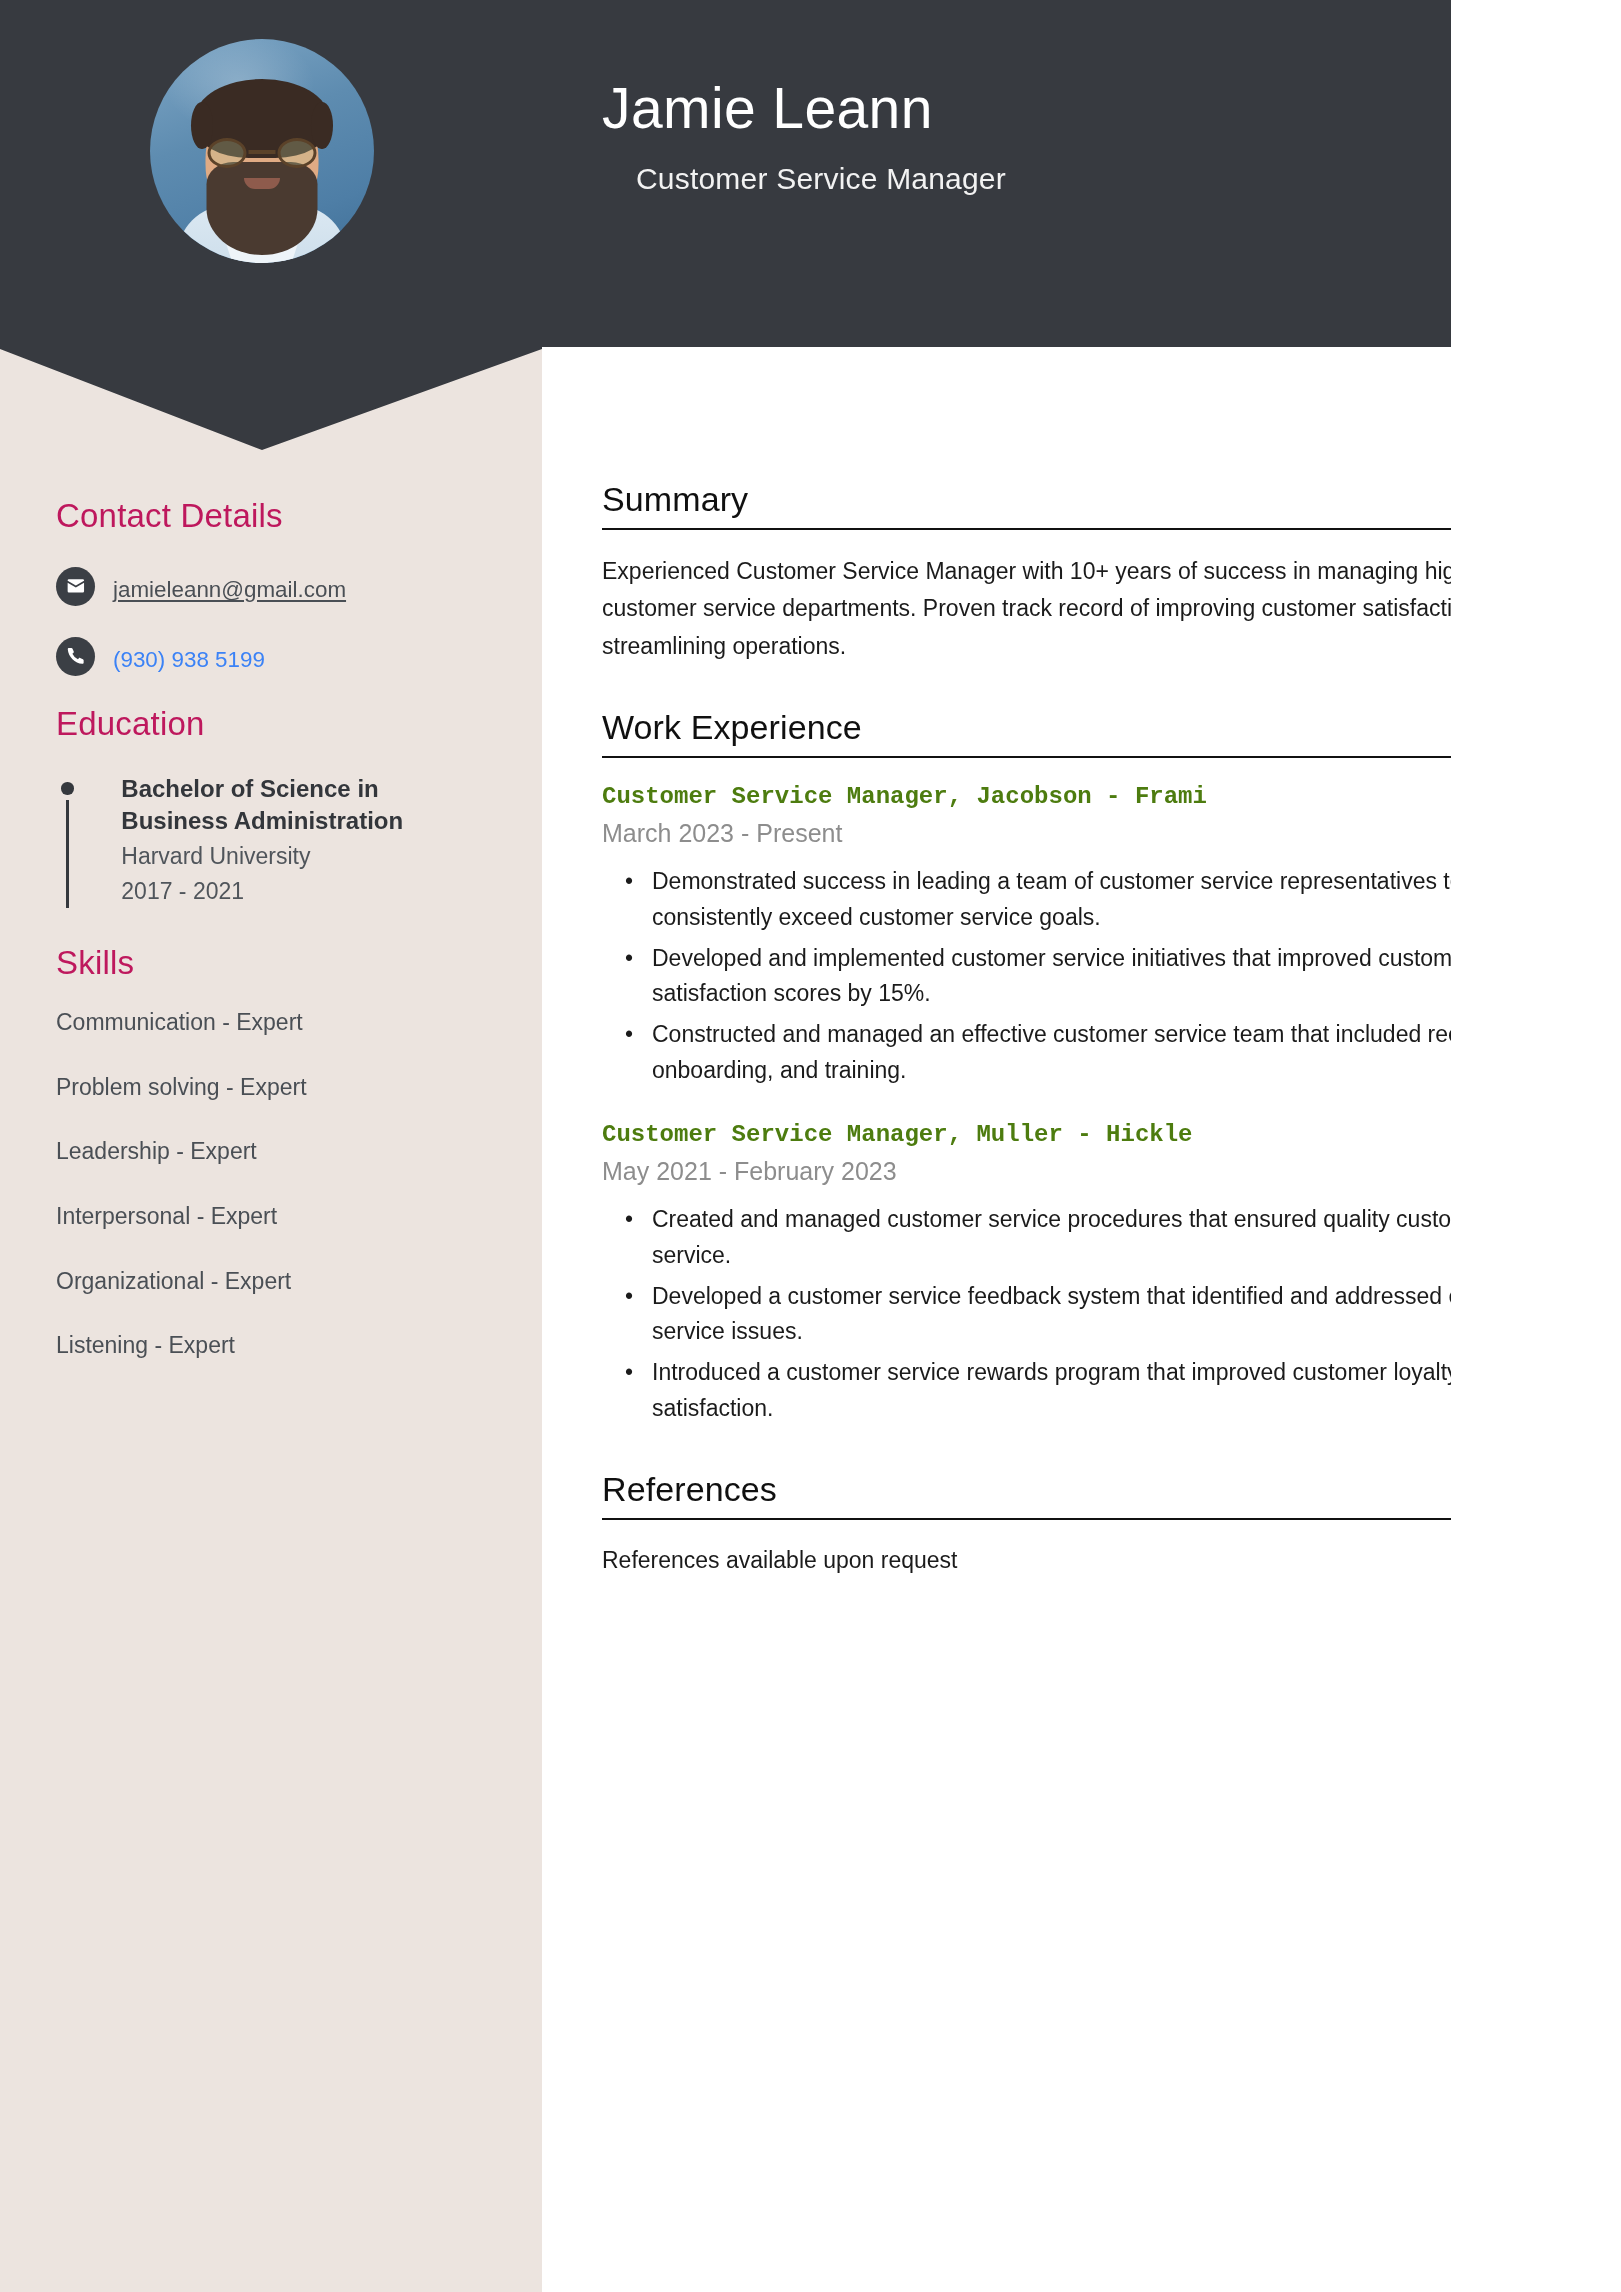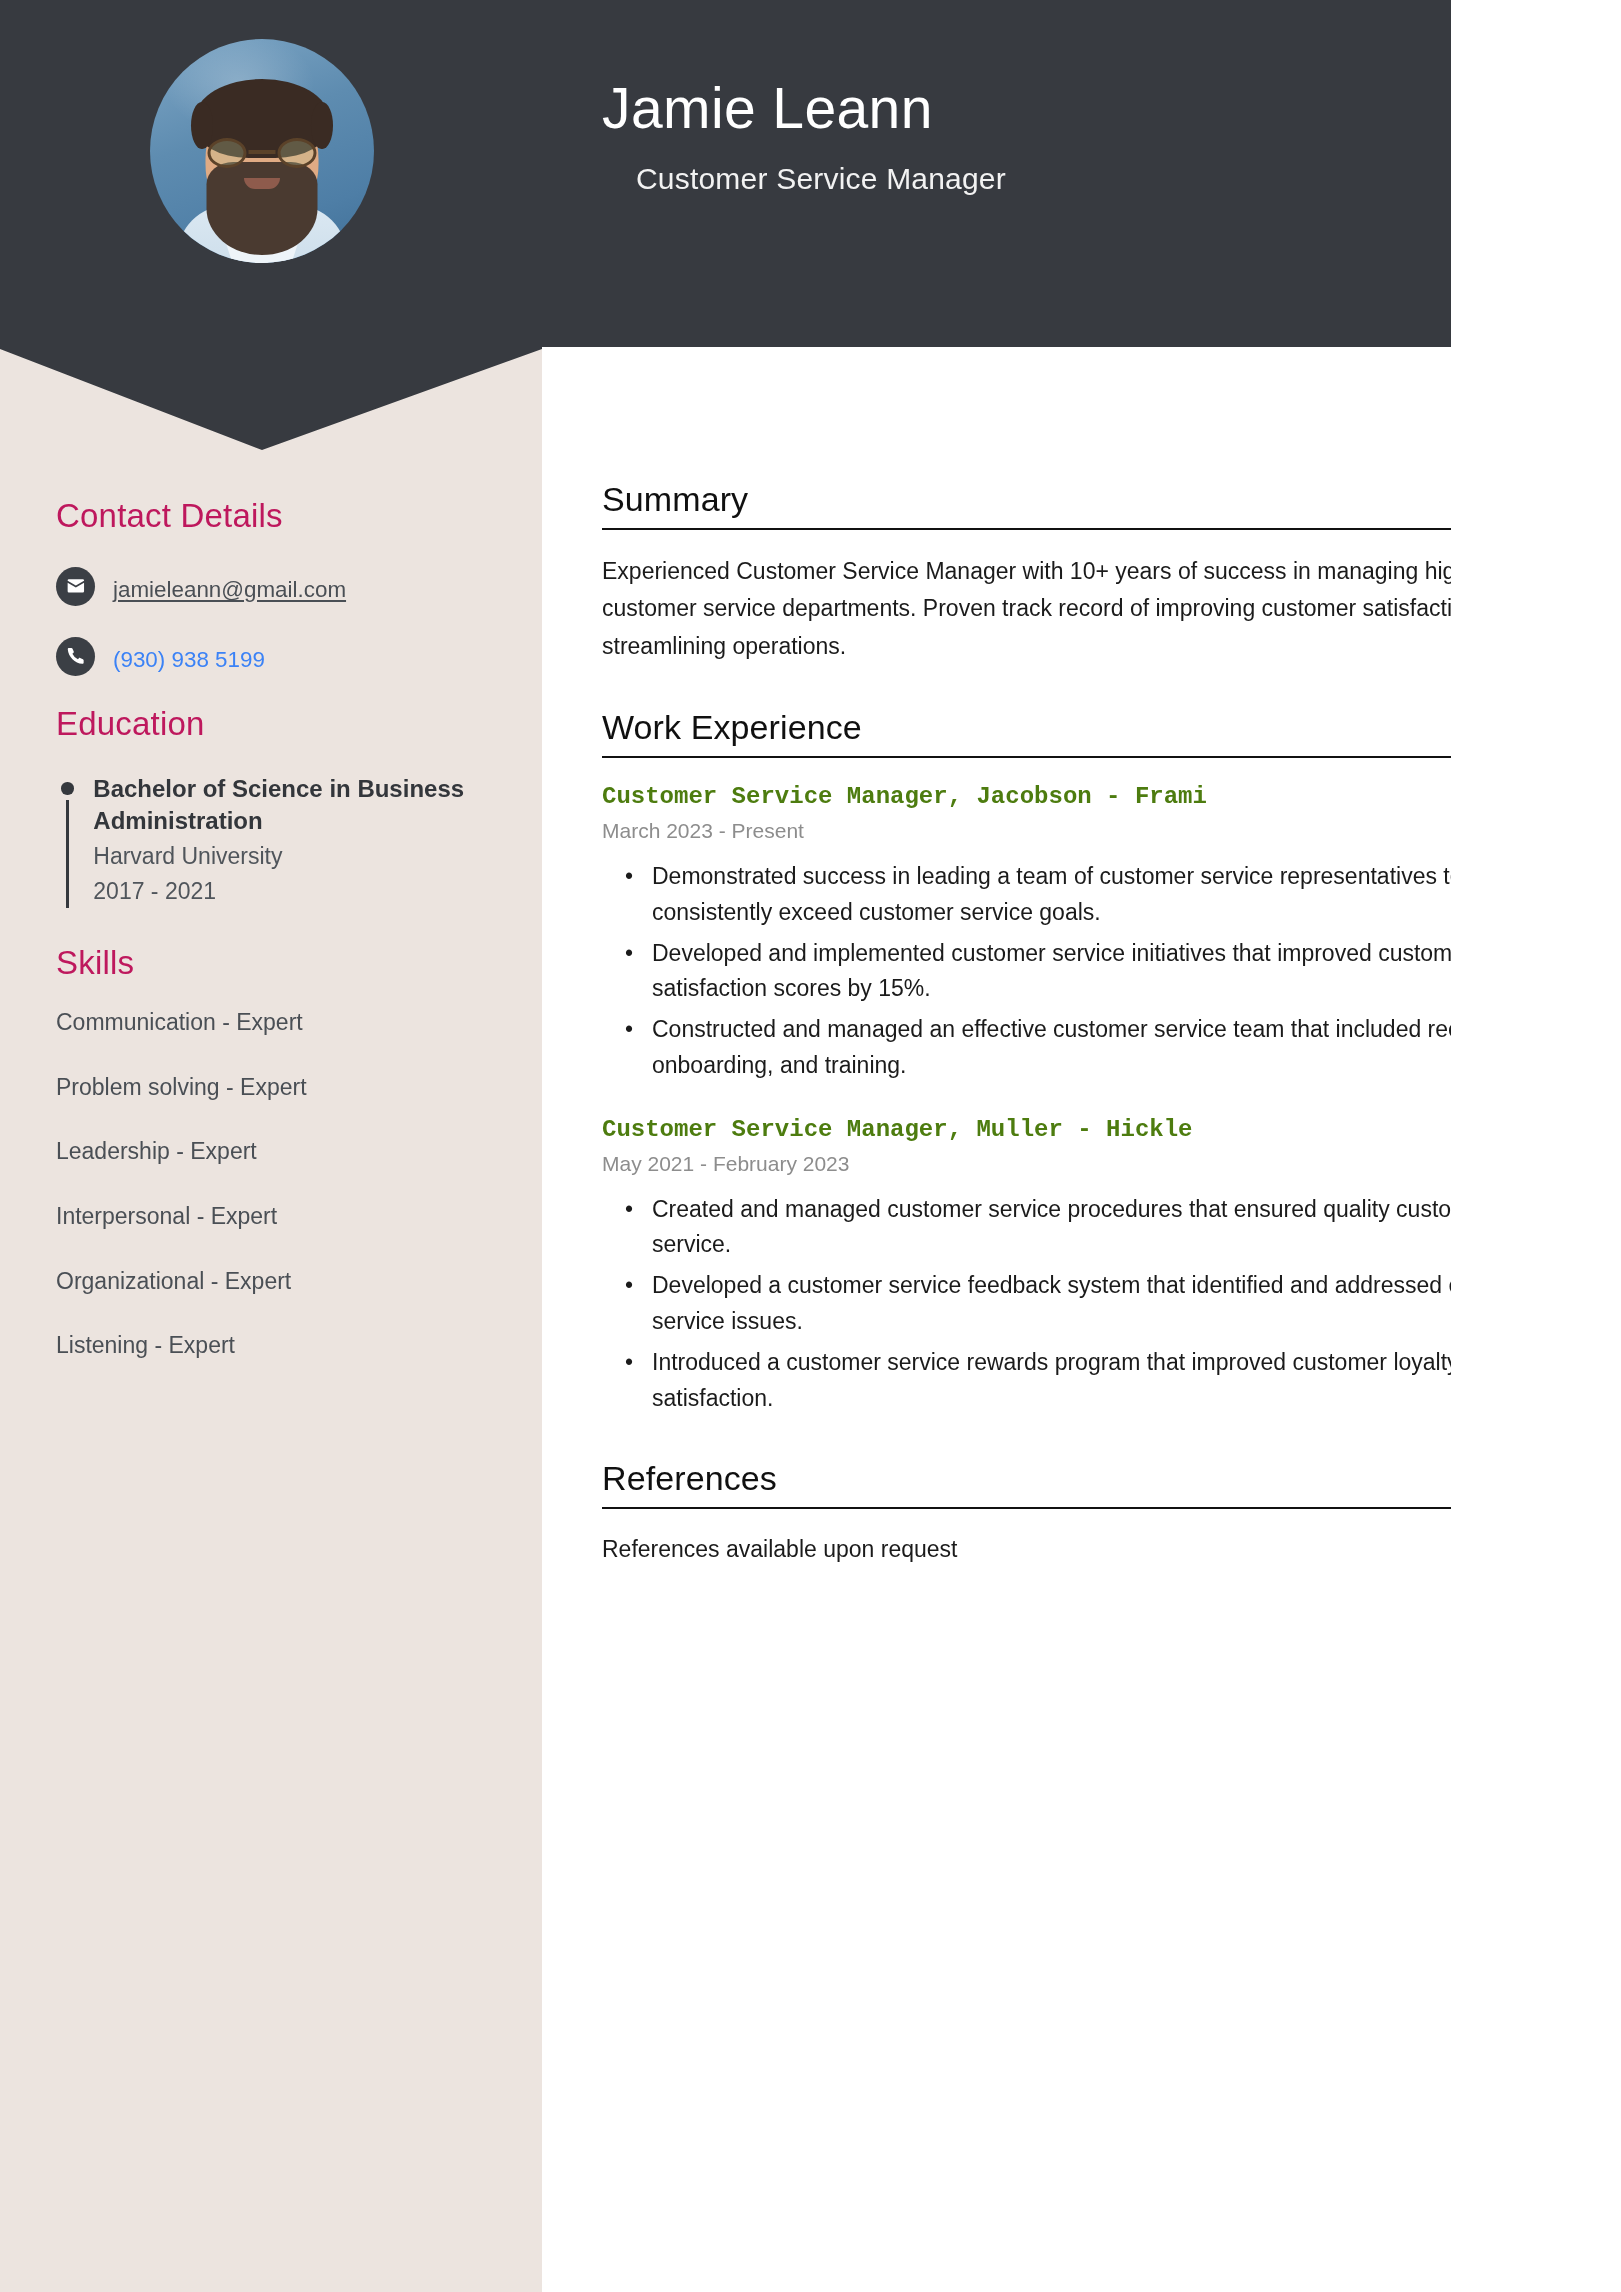--- a/index.html
+++ b/index.html
@@ -214,21 +214,21 @@
     line-height:1.42;
     padding-top:5.4px;
     word-break:break-word;
   }
   .c-text.link {
     color:#4a4f55;
     text-decoration:underline;
     text-underline-offset:2.7px;
   }
 
-  .edu-block { display:flex; margin-bottom:7.2px; }
+  .edu-block { display:flex; margin-bottom:7.2px;gap:28px; }
   .edu-marker {
     flex:0 0 auto;
     width:23px;
     display:flex;
     flex-direction:column;
     align-items:center;
     padding-top:12.5px;
   }
   .edu-dot {
     width:12.5px; height:12.5px;
@@ -295,21 +295,21 @@
 
   .job { margin-bottom:30px; }
   .job-head {
     font-size:24px;
     font-weight:700;
     color:#4d7c0f;
     line-height:1.3;
     font-family:Liberation Mono, monospace;
   }
   .job-dates {
-    font-size:21px;
+    font-size:25px;
     color:#8d8d8d;
     margin-top:5.4px;
     line-height:1.3;
   }
   .job-list {
     margin-top:14.3px;
     padding-left:50px;
     list-style:none;
   }
   .job-list li {

